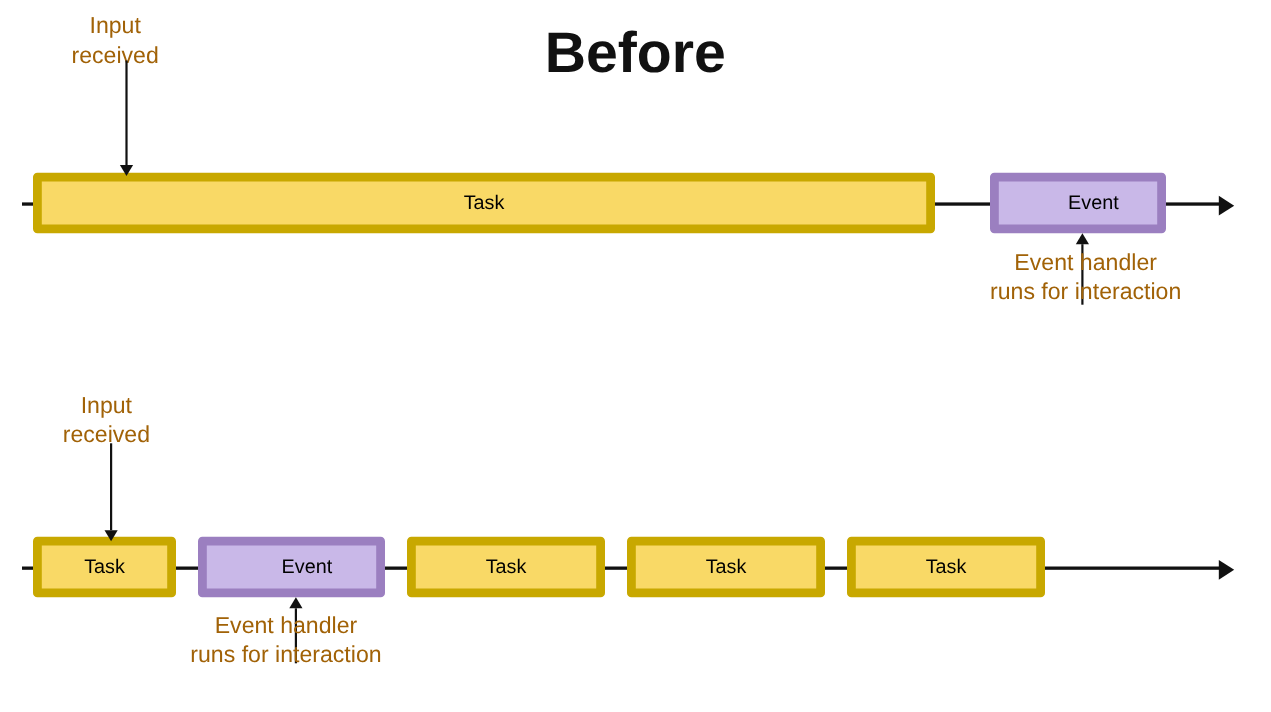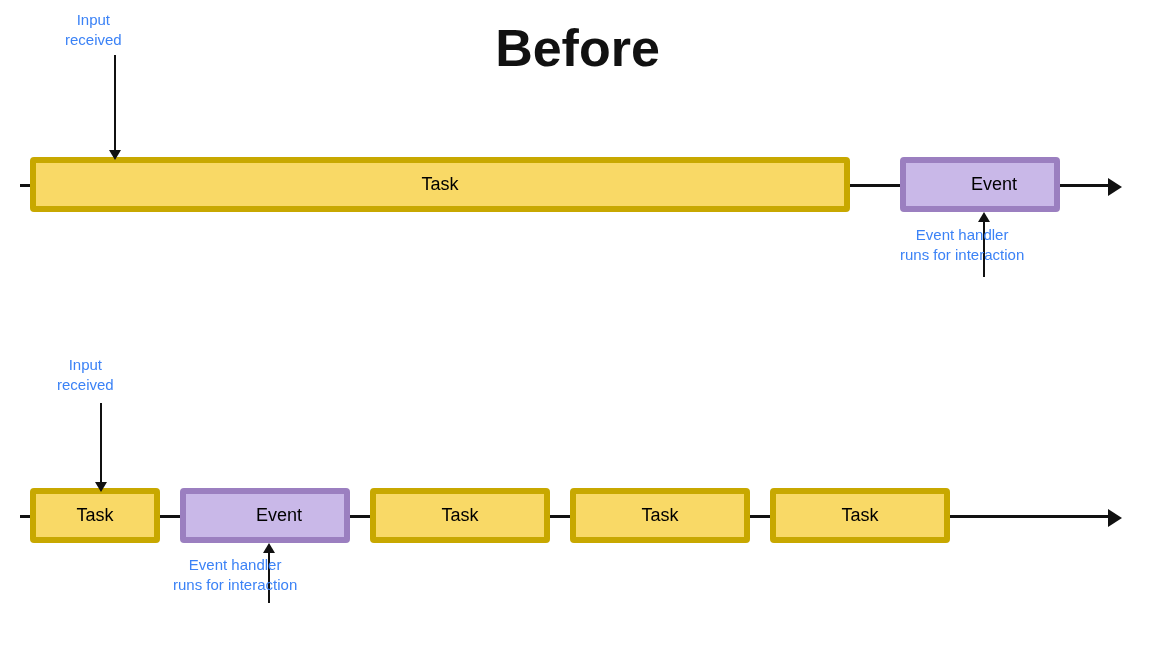--- a/index.html
+++ b/index.html
@@ -53,40 +53,40 @@
     }
 
     
     .box {
       position: absolute;
       display: flex;
       align-items: center;
       justify-content: center;
       font-size: 18px;
       font-weight: 400;
-      border: 6px solid #ec4899;
+      border: 8px solid #ec4899;
       border-radius: 4px;
     }
 
     .box-task {
       background: #f9d966;
       border-color: #c8a800;
     }
 
     .box-event {
       background: #c9b8e8;
       border-color: #9b7fc0;
       padding-left: 28px;
     }
 
     
     .annotation {
       position: absolute;
-      font-size: 15px;
-      color: #3b82f6;
+      font-size: 21px;
+      color: #a16207;
       line-height: 1.3;
       text-align: center;
     }
 
     
     .arrow-down {
       position: absolute;
       display: flex;
       flex-direction: column;
       align-items: center;

